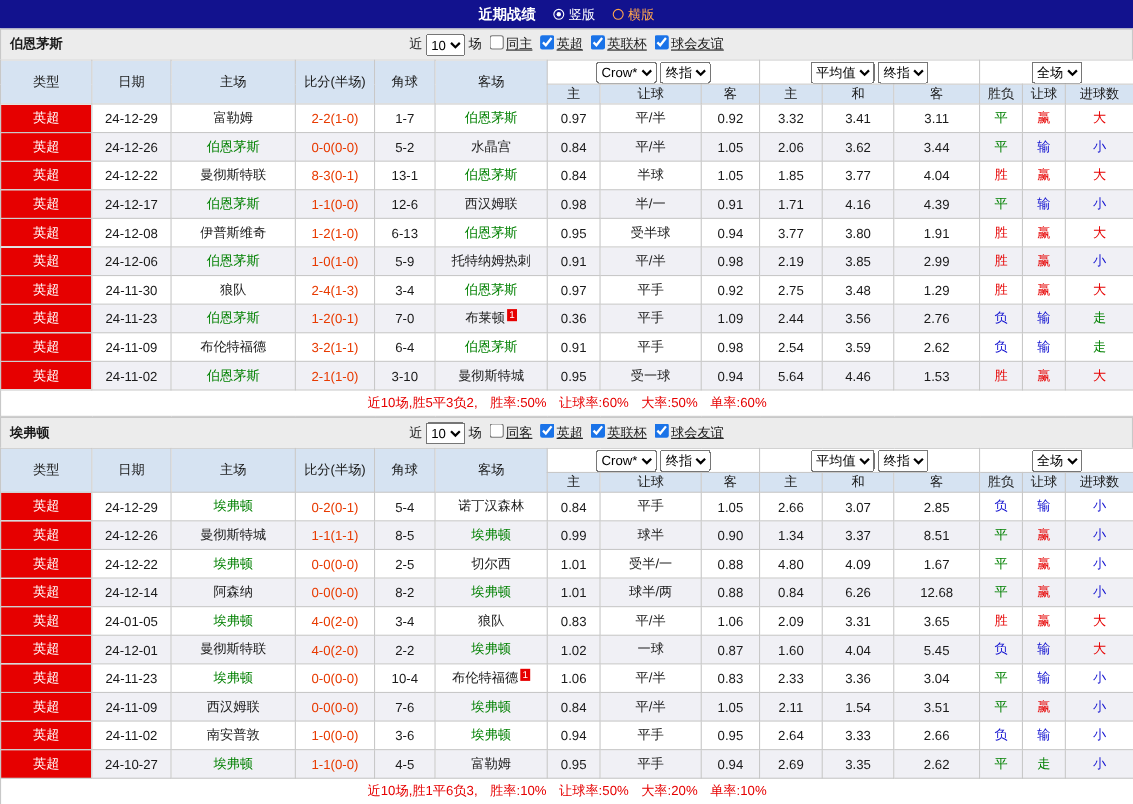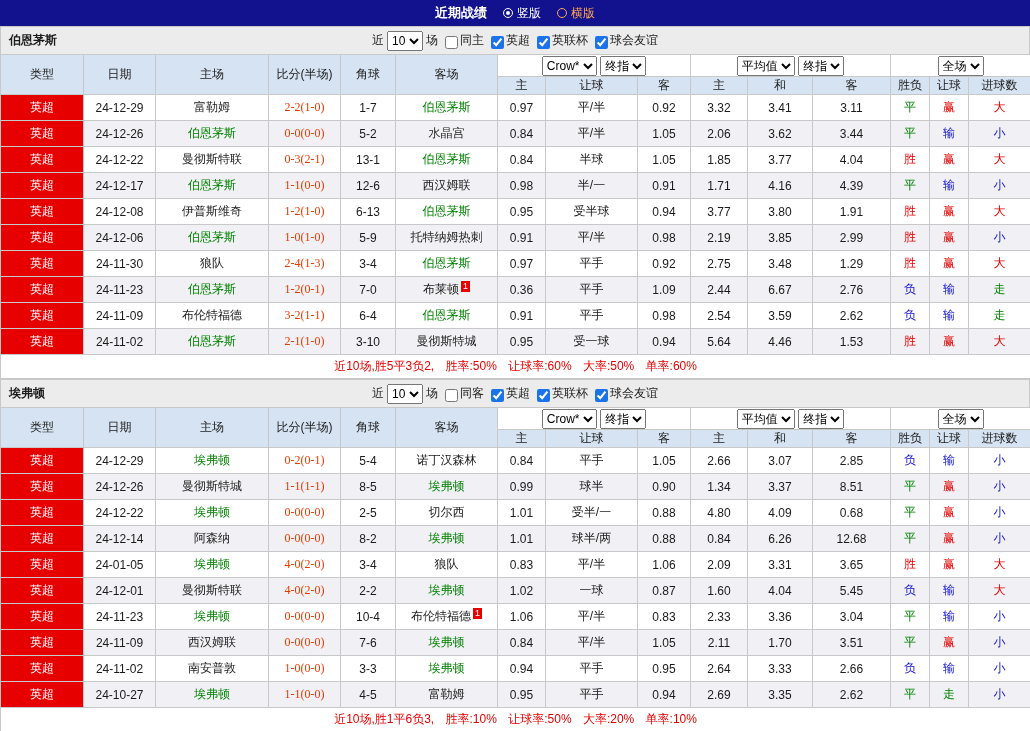--- a/index.html
+++ b/index.html
@@ -8,33 +8,33 @@
   .topbar-title{color:#fff;font-weight:bold;font-size:13px;}
   .mode{display:inline-flex;align-items:center;gap:4px;color:#fff;cursor:pointer;font-size:12px;}
   .mode.inactive{color:#ffa64d;}
   .rdot{width:10px;height:10px;border-radius:50%;border:1px solid #fff;display:inline-block;position:relative;}
   .rdot.filled::after{content:"";position:absolute;left:2px;top:2px;width:4px;height:4px;border-radius:50%;background:#fff;}
   .mode.inactive .rdot{border-color:#ffa64d;}
   .teambar{height:28px;background:#ececec;border:1px solid #c8c8c8;border-bottom:0;display:flex;align-items:center;position:relative;}
   .teamname{position:absolute;left:8px;font-weight:bold;}
   .filters{margin:0 auto;display:flex;align-items:center;}
   .filters select{margin:0 3px;}
-  .filters label{display:inline-flex;align-items:flex-end;margin-left:7px;cursor:pointer;}
+  .filters label{display:inline-flex;align-items:flex-start;margin-left:7px;cursor:pointer;text-decoration:underline;}
   .filters input[type=checkbox]{margin:0 2px 0 0;accent-color:#1a73e8;width:13px;height:13px;}
   table{border-collapse:collapse;table-layout:fixed;width:1030px;}
   th,td{border:1px solid #c8c8c8;text-align:center;padding:0;white-space:nowrap;overflow:hidden;}
   thead th{background:#d6e3f2;font-weight:normal;color:#1a1a1a;}
   thead tr.h1 th{height:22px;}
   thead tr.h1 th.dd{background:#fff;}
   thead tr.h2 th{height:18px;}
   tbody td{height:26px;}
   tbody tr:nth-child(even){background:#f0f0f5;}
   td.type-cell{background:#e60000;color:#fff;}
   td.focus{color:#008000;}
-  td.score{color:#e83a00;font-family:Liberation Serif, serif;}
+  td.score{color:#e83a00;}
   .card-badge{display:inline-block;background:#e60000;color:#fff;font-size:9px;line-height:11px;padding:0 2px;margin-left:2px;vertical-align:4px;}
   tfoot td{height:24px;color:#e60000;word-spacing:8px;background:#fff;}
   select{font-size:12px;height:20px;font-family:inherit;}
 </style>
 </head>
 <body>
 
 <div class="topbar">
   <span class="topbar-title">近期战绩</span>
   <span class="mode">
@@ -154,21 +154,21 @@
           <td>3.62</td>
           <td>3.44</td>
           <td class="res" style="color: rgb(0, 128, 0);">平</td>
           <td class="res" style="color: rgb(18, 18, 208);">输</td>
           <td class="res" style="color: rgb(18, 18, 208);">小</td>
         </tr>
         <tr>
           <td class="type-cell">英超</td>
           <td>24-12-22</td>
           <td>曼彻斯特联</td>
-          <td class="score">0-3(2-1)</td>
+          <td class="score">8-3(0-1)</td>
           <td>13-1</td>
           <td class="focus">伯恩茅斯</td>
           <td>0.84</td>
           <td>半球</td>
           <td>1.05</td>
           <td>1.85</td>
           <td>3.77</td>
           <td>4.04</td>
           <td class="res" style="color: rgb(230, 0, 0);">胜</td>
           <td class="res" style="color: rgb(230, 0, 0);">赢</td>
@@ -246,21 +246,21 @@
           <td class="type-cell">英超</td>
           <td>24-11-23</td>
           <td class="focus">伯恩茅斯</td>
           <td class="score">1-2(0-1)</td>
           <td>7-0</td>
           <td>布莱顿<span class="card-badge">1</span></td>
           <td>0.36</td>
           <td>平手</td>
           <td>1.09</td>
           <td>2.44</td>
-          <td>6.67</td>
+          <td>3.56</td>
           <td>2.76</td>
           <td class="res" style="color: rgb(18, 18, 208);">负</td>
           <td class="res" style="color: rgb(18, 18, 208);">输</td>
           <td class="res" style="color: rgb(0, 128, 0);">走</td>
         </tr>
         <tr>
           <td class="type-cell">英超</td>
           <td>24-11-09</td>
           <td>布伦特福德</td>
           <td class="score">3-2(1-1)</td>
@@ -417,21 +417,21 @@
           <td>24-12-22</td>
           <td class="focus">埃弗顿</td>
           <td class="score">0-0(0-0)</td>
           <td>2-5</td>
           <td>切尔西</td>
           <td>1.01</td>
           <td>受半/一</td>
           <td>0.88</td>
           <td>4.80</td>
           <td>4.09</td>
-          <td>0.68</td>
+          <td>1.67</td>
           <td class="res" style="color: rgb(0, 128, 0);">平</td>
           <td class="res" style="color: rgb(230, 0, 0);">赢</td>
           <td class="res" style="color: rgb(18, 18, 208);">小</td>
         </tr>
         <tr>
           <td class="type-cell">英超</td>
           <td>24-12-14</td>
           <td>阿森纳</td>
           <td class="score">0-0(0-0)</td>
           <td>8-2</td>
@@ -501,32 +501,32 @@
           <td class="type-cell">英超</td>
           <td>24-11-09</td>
           <td>西汉姆联</td>
           <td class="score">0-0(0-0)</td>
           <td>7-6</td>
           <td class="focus">埃弗顿</td>
           <td>0.84</td>
           <td>平/半</td>
           <td>1.05</td>
           <td>2.11</td>
-          <td>1.70</td>
+          <td>1.54</td>
           <td>3.51</td>
           <td class="res" style="color: rgb(0, 128, 0);">平</td>
           <td class="res" style="color: rgb(230, 0, 0);">赢</td>
           <td class="res" style="color: rgb(18, 18, 208);">小</td>
         </tr>
         <tr>
           <td class="type-cell">英超</td>
           <td>24-11-02</td>
           <td>南安普敦</td>
           <td class="score">1-0(0-0)</td>
-          <td>3-3</td>
+          <td>3-6</td>
           <td class="focus">埃弗顿</td>
           <td>0.94</td>
           <td>平手</td>
           <td>0.95</td>
           <td>2.64</td>
           <td>3.33</td>
           <td>2.66</td>
           <td class="res" style="color: rgb(18, 18, 208);">负</td>
           <td class="res" style="color: rgb(18, 18, 208);">输</td>
           <td class="res" style="color: rgb(18, 18, 208);">小</td>

